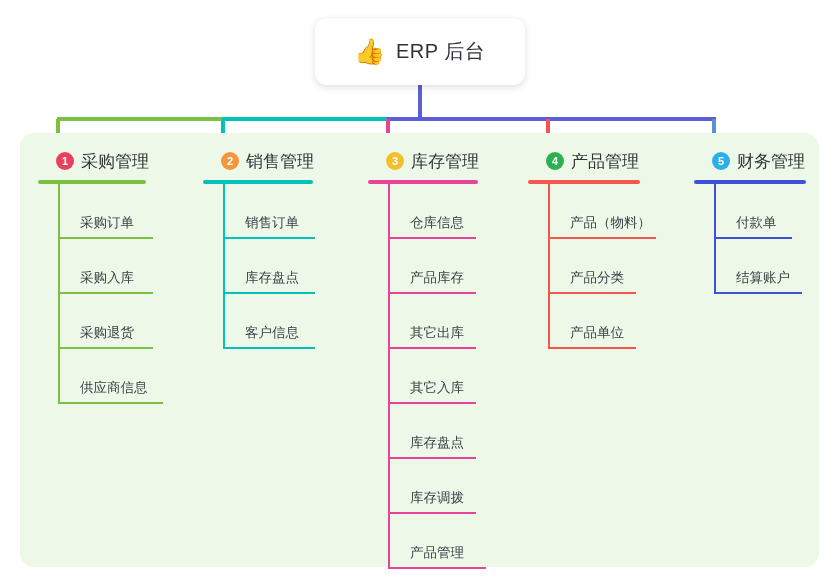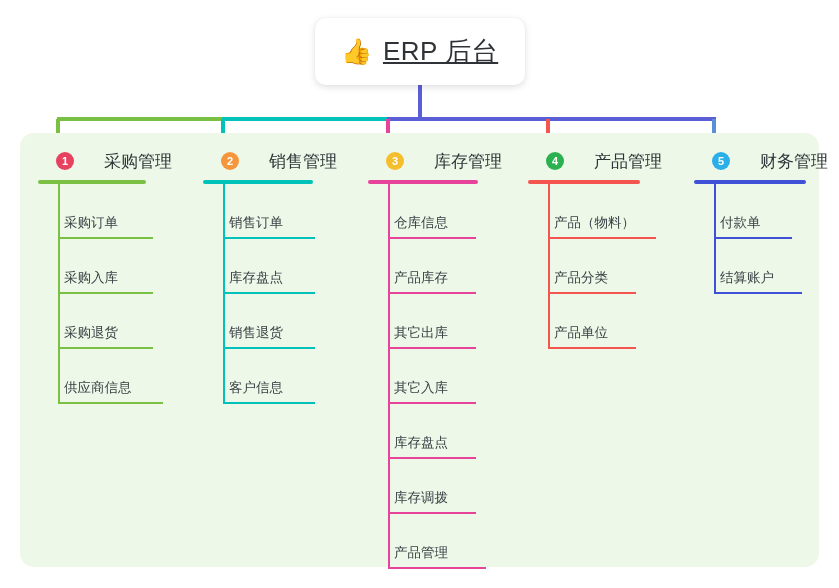--- a/index.html
+++ b/index.html
@@ -31,25 +31,24 @@
     justify-content: center;
     gap: 10px;
     box-sizing: border-box;
   }
   #root-card .thumb {
     font-size: 25px;
     line-height: 1;
     display: inline-block;
   }
   #root-card .root-title {
-    font-size: 26px;
+    font-size: 20px;
     color: #2f3338;
     letter-spacing: 0.5px;
     white-space: nowrap;
-    text-decoration: underline;
   }
 
   
   #connectors {
     position: absolute;
     left: 0;
     top: 0;
     width: 839px;
     height: 588px;
     pointer-events: none;
@@ -90,21 +89,20 @@
     display: flex;
     align-items: center;
     justify-content: center;
     flex: 0 0 auto;
     line-height: 1;
   }
   .col-title {
     font-size: 17px;
     color: #2f3338;
     white-space: nowrap;
-    margin-left: 23px;
   }
   .head-rule {
     height: 4px;
     border-radius: 2px;
     margin-top: 6px;
   }
   .branch {
     position: relative;
     margin-left: 20px;
   }
@@ -112,21 +110,21 @@
     position: absolute;
     left: 0;
     top: 0;
     bottom: 0;
     width: 2px;
   }
   .leaf {
     position: relative;
     height: 55px;
     box-sizing: border-box;
-    padding-left: 6px;
+    padding-left: 22px;
     display: flex;
     align-items: flex-end;
   }
   .leaf-label {
     font-size: 13.5px;
     color: #3b4046;
     white-space: nowrap;
     padding-bottom: 7px;
   }
   .leaf-rule {
@@ -196,24 +194,20 @@
         <div class="branch-spine" style="background: rgb(0, 194, 184);"></div>
         <div class="leaf">
           <span class="leaf-label">销售订单</span>
           <div class="leaf-rule" style="background: rgb(0, 194, 184); width: 92px;"></div>
         </div>
         <div class="leaf">
           <span class="leaf-label">库存盘点</span>
           <div class="leaf-rule" style="background: rgb(0, 194, 184); width: 92px;"></div>
         </div>
         <div class="leaf">
-          <span class="leaf-label">销售退货</span>
-          <div class="leaf-rule" style="background: rgb(0, 194, 184); width: 92px;"></div>
-        </div>
-        <div class="leaf">
           <span class="leaf-label">客户信息</span>
           <div class="leaf-rule" style="background: rgb(0, 194, 184); width: 92px;"></div>
         </div>
       </div>
     </div>
     <div class="column" style="left: 368px; top: 148px;">
       <div class="col-head">
         <span class="badge" style="background: rgb(245, 190, 45);">3</span>
         <span class="col-title">库存管理</span>
       </div>

